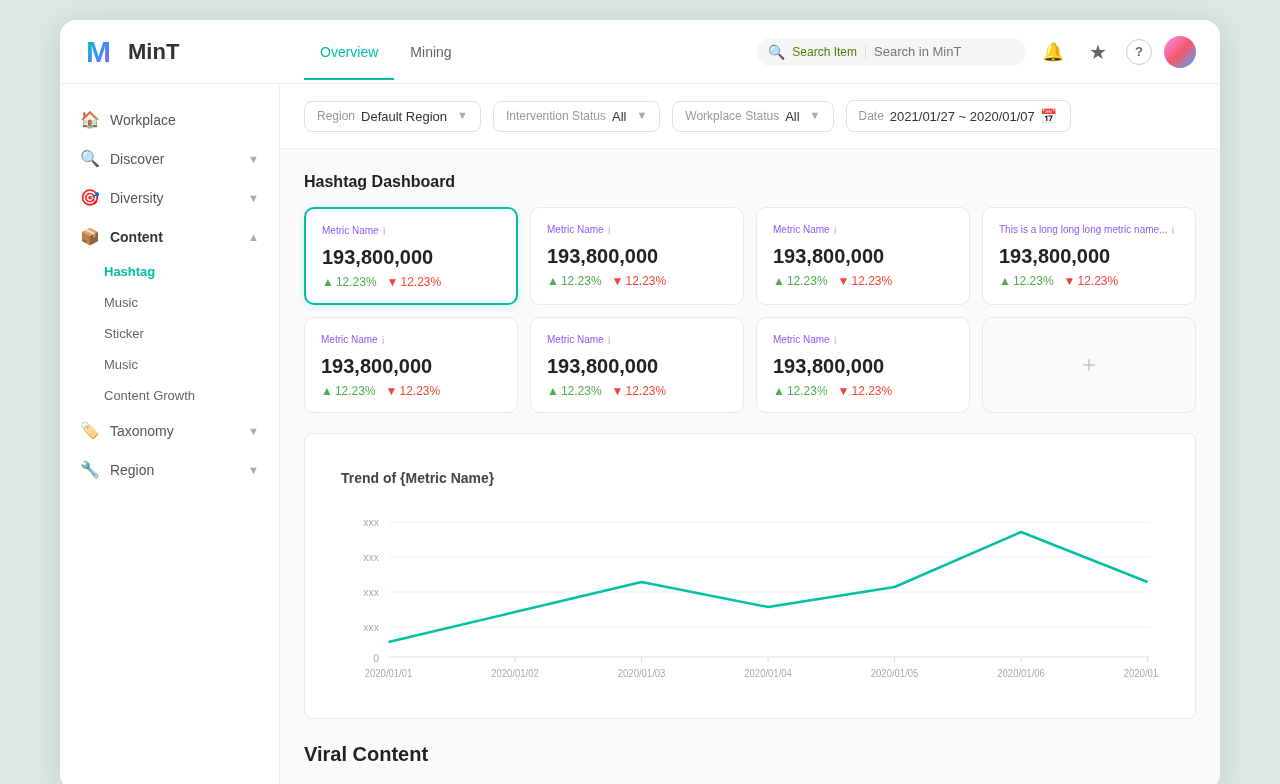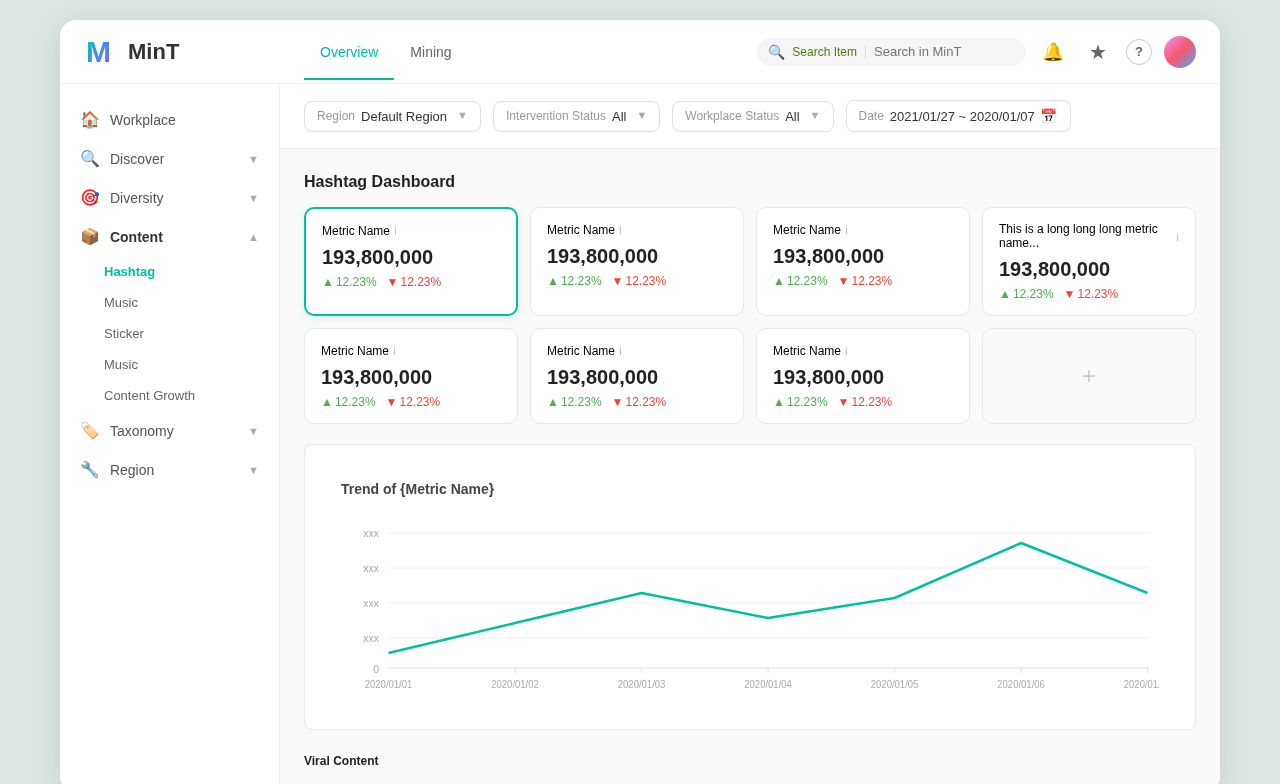--- a/index.html
+++ b/index.html
@@ -239,22 +239,22 @@
       background: #fafafa;
       cursor: pointer;
     }
     .metric-card-header {
       display: flex;
       align-items: center;
       gap: 4px;
       margin-bottom: 8px;
     }
     .metric-name {
-      font-size: 12px;
-      color: #000000;
+      font-size: 10px;
+      color: #8b5cf6;
     }
     .info-icon {
       font-size: 11px;
       color: #bbb;
     }
     .metric-value {
       font-size: 20px;
       font-weight: 700;
       color: #222;
       margin-bottom: 6px;
@@ -283,21 +283,21 @@
     }
     .chart-container {
       position: relative;
       height: 180px;
     }
     .chart-y-label {
       font-size: 11px;
       fill: #aaa;
     }
     .viral-title {
-      font-size: 12px;
+      font-size: 20px;
       font-weight: 700;
       color: #222;
     }
   </style>
 </head>
 <body>
 
 <div class="app-window">
 
   <div class="header">

